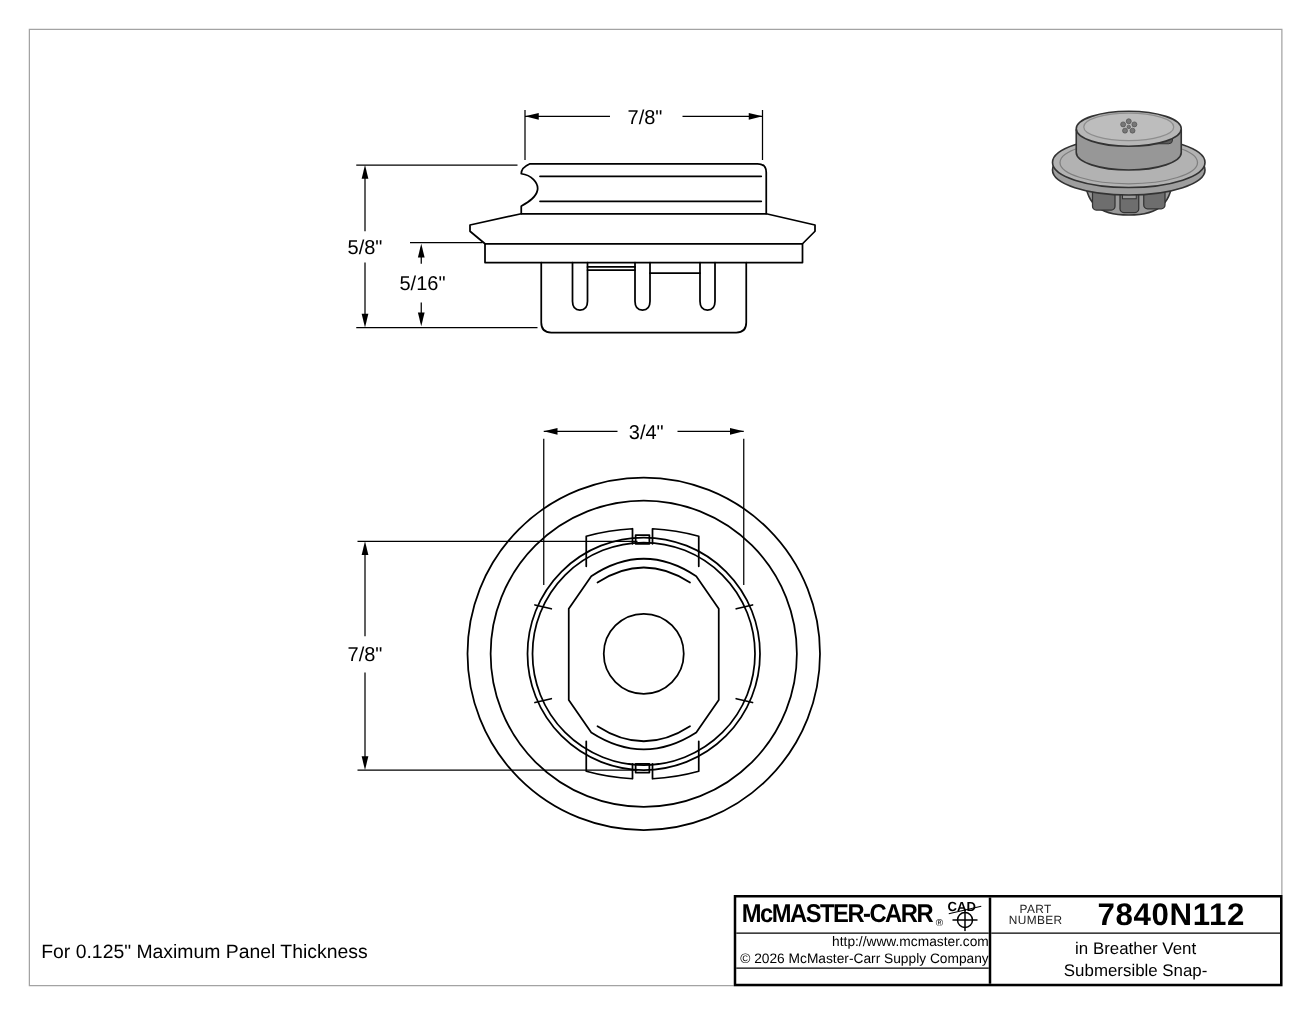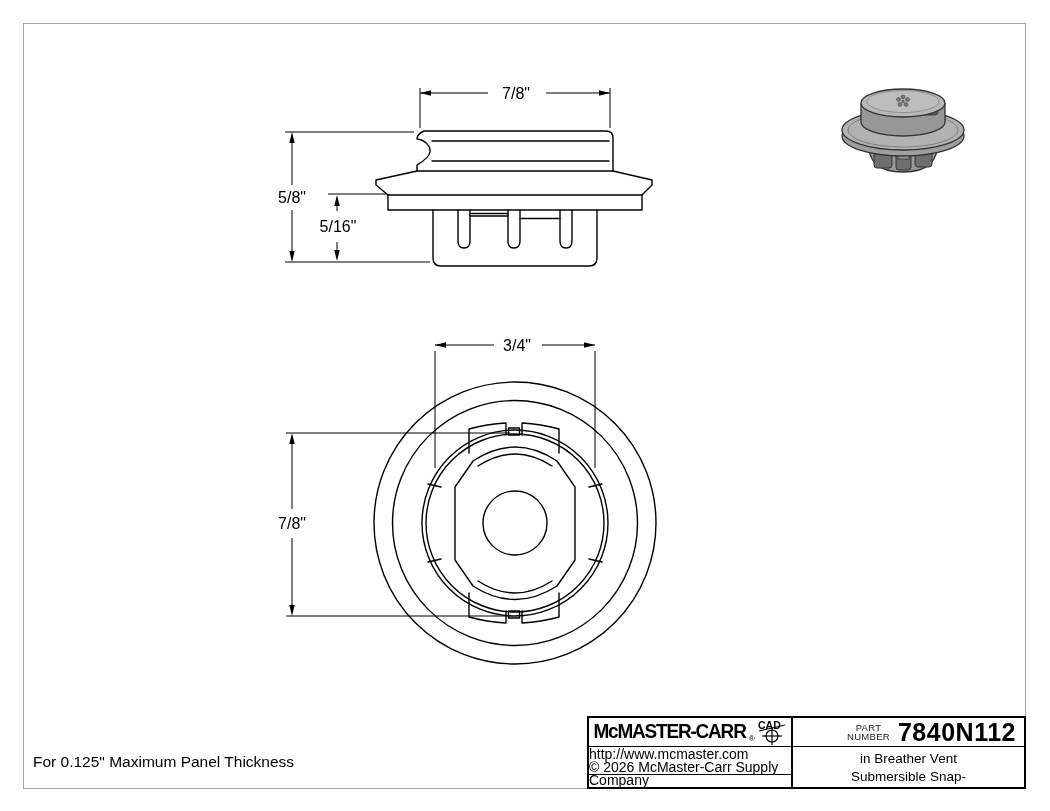--- a/index.html
+++ b/index.html
@@ -13,24 +13,24 @@
   .note{position:absolute;left:33px;top:753px;font-size:15.5px;color:#000;}
   
   .title-block{position:absolute;left:587px;top:716px;width:439px;height:73px;
     border:2px solid #000;box-sizing:border-box;display:flex;background:#fff;}
   .tb-left{width:202px;display:flex;flex-direction:column;box-sizing:border-box;}
   .tb-right{flex:1;border-left:2px solid #000;display:flex;flex-direction:column;box-sizing:border-box;}
   .tb-logo-row{height:28px;border-bottom:1.5px solid #000;display:flex;align-items:center;
     justify-content:center;gap:2px;}
   .brand{font-weight:bold;font-size:19px;letter-spacing:-1.2px;transform:scaleY(1.08);white-space:nowrap;}
   .reg{font-size:8px;align-self:flex-end;margin-bottom:3px;margin-left:1px;}
-  .tb-mid{height:26px;border-bottom:1.5px solid #000;text-align:left;font-size:14px;
+  .tb-mid{height:26px;border-bottom:1.5px solid #000;text-align:right;font-size:11px;
     line-height:13px;padding-top:1px;}
   .tb-fine{flex:1;text-align:center;font-size:8.4px;display:flex;align-items:center;justify-content:center;}
-  .tb-pn-row{height:28px;border-bottom:1.5px solid #000;display:flex;align-items:center;padding-left:40px;}
+  .tb-pn-row{height:28px;border-bottom:1.5px solid #000;display:flex;align-items:center;}
   .pn-label{font-size:9.5px;line-height:9.5px;color:#222;text-align:center;margin-left:14px;letter-spacing:.3px;}
   .pn{flex:1;text-align:center;font-weight:bold;font-size:25px;letter-spacing:.5px;}
   .tb-product{flex:1;text-align:center;font-size:13.5px;line-height:18px;padding-top:3px;}
 </style>
 </head>
 <body>
 
 <div class="page">
   <div class="page-border"></div>
 

